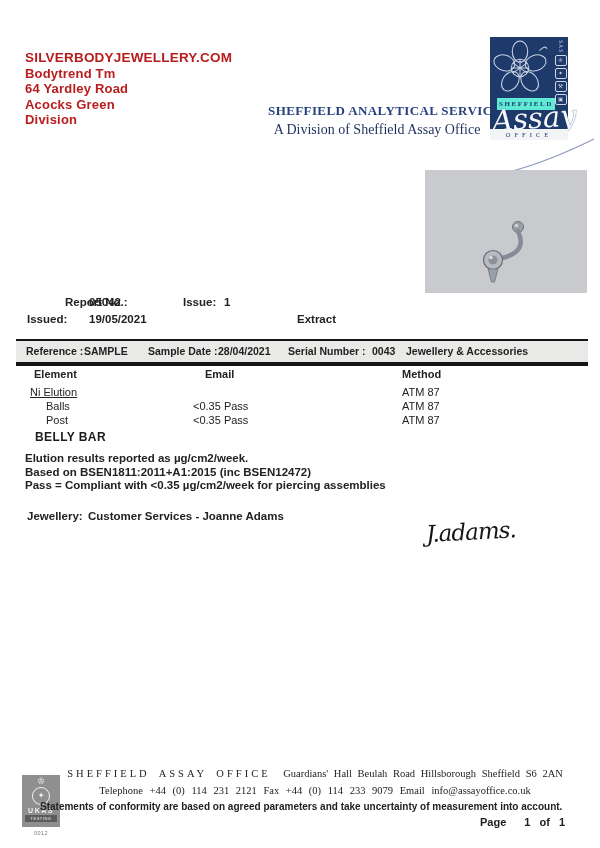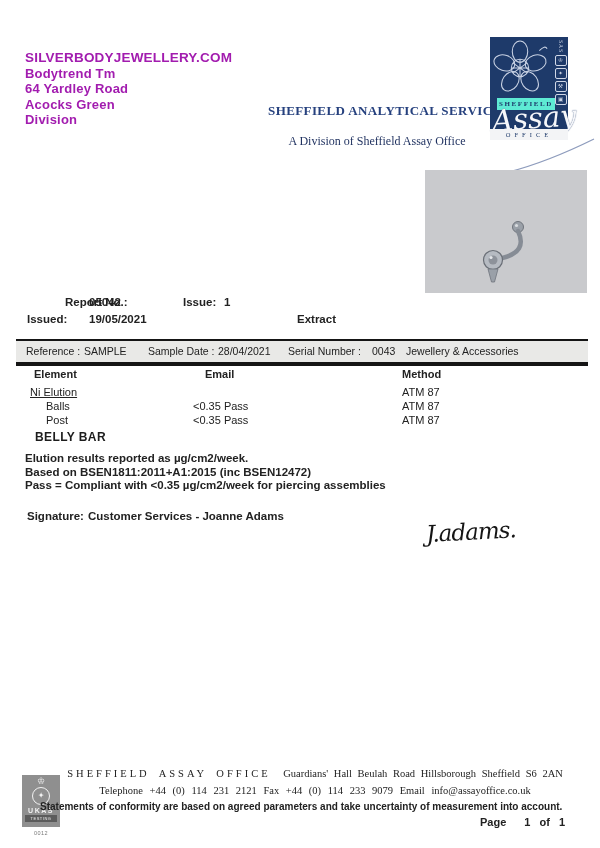--- a/index.html
+++ b/index.html
@@ -1,27 +1,27 @@
 <!DOCTYPE html>
 <html><head>
 <meta charset="utf-8">
 <style>
   html,body{margin:0;padding:0;background:#ffffff;}
   .page{position:relative;width:600px;height:848px;background:#fff;overflow:hidden;
         font-family:"Liberation Sans",sans-serif;color:#1d1d1d;}
   .abs{position:absolute;}
 
   
-  .recipient{left:25px;top:50px;font-weight:bold;font-size:13px;line-height:15.5px;color:#a21caf;letter-spacing:.2px;}
+  .recipient{left:25px;top:50px;font-weight:bold;font-size:13px;line-height:15.5px;color:#b91c1c;letter-spacing:.2px;}
   .recipient .name{font-size:13.5px;}
 
   
   .title-block{left:268px;top:103px;width:218px;text-align:center;font-family:"Liberation Serif",serif;}
   .org-title{color:#26417e;font-weight:bold;font-size:13px;letter-spacing:.4px;white-space:nowrap;}
-  .org-subtitle{color:#1d2f5e;font-size:12px;margin-top:15px;white-space:nowrap;}
+  .org-subtitle{color:#1d2f5e;font-size:14px;margin-top:3px;white-space:nowrap;}
 
   
   .logo{left:490px;top:37px;width:78px;height:103px;background:#1e3a6a;overflow:visible;}
   .logo .rose{position:absolute;left:1px;top:2px;}
   .hallmarks{position:absolute;right:1px;top:3px;width:13px;display:flex;flex-direction:column;align-items:center;gap:2px;color:#cfd6e6;}
   .hallmarks .sas{writing-mode:vertical-rl;font-size:5.5px;letter-spacing:1px;font-family:"Liberation Serif",serif;}
   .hallmarks .mark{width:10px;height:9px;border:.7px solid #cfd6e6;border-radius:2px;font-size:5.5px;line-height:8px;text-align:center;overflow:hidden;}
   .shef-band{position:absolute;left:7px;right:13px;top:61px;height:12px;background:#5eead4;
              color:#1e3a6a;font-size:7px;font-weight:bold;letter-spacing:1.6px;text-align:center;line-height:12px;
              font-family:"Liberation Serif",serif;}
@@ -33,21 +33,21 @@
 
   
   .photo{left:425px;top:170px;width:162px;height:123px;background:#c9cacd;}
 
   
   .meta{font-weight:bold;font-size:11.5px;color:#222;white-space:nowrap;}
 
   
   .ref-bar{left:16px;top:339px;width:572px;height:21px;background:#e9e9e7;
            border-top:2px solid #151515;border-bottom:4px solid #151515;}
-  .ref-bar span{position:absolute;top:4px;font-weight:normal;font-size:10.5px;color:#222;white-space:nowrap;}
+  .ref-bar span{position:absolute;top:4px;font-weight:bold;font-size:10.5px;color:#222;white-space:nowrap;}
 
   
   .tbl{font-size:11px;color:#222;white-space:nowrap;}
   .tbl.hdr{font-weight:bold;}
 
   .item-heading{left:35px;top:430px;font-weight:bold;font-size:12px;letter-spacing:.4px;}
 
   .notes{left:25px;top:452px;font-weight:bold;font-size:11.5px;line-height:13.5px;color:#222;}
 
   .sig{font-weight:bold;font-size:11.5px;color:#222;}
@@ -164,21 +164,21 @@
   <span class="abs tbl" style="left:402px;top:414px;">ATM 87</span>
 
   <div class="abs item-heading">BELLY BAR</div>
 
   <div class="abs notes">
     <div>Elution results reported as µg/cm2/week.</div>
     <div>Based on BSEN1811:2011+A1:2015 (inc BSEN12472)</div>
     <div>Pass = Compliant with &lt;0.35 µg/cm2/week for piercing assemblies</div>
   </div>
 
-  <span class="abs sig" style="left:27px;top:510px;">Signature:</span>
+  <span class="abs sig" style="left:27px;top:510px;">Jewellery:</span>
   <span class="abs sig" style="left:88px;top:510px;">Customer Services - Joanne Adams</span>
   <svg class="abs handwriting" width="130" height="55" viewBox="0 0 130 55">
     <text x="8" y="36" font-family="DejaVu Serif, serif" font-style="italic" font-size="23" fill="#151515" transform="rotate(-3 65 30)" letter-spacing="-1">J.adams.</text>
   </svg>
 
   <div class="abs ukas">
     <div class="ukas-box">
       <span class="ukas-crown">♔</span>
       <span class="ukas-circle">✦</span>
       <span class="ukas-name">UKAS</span>

